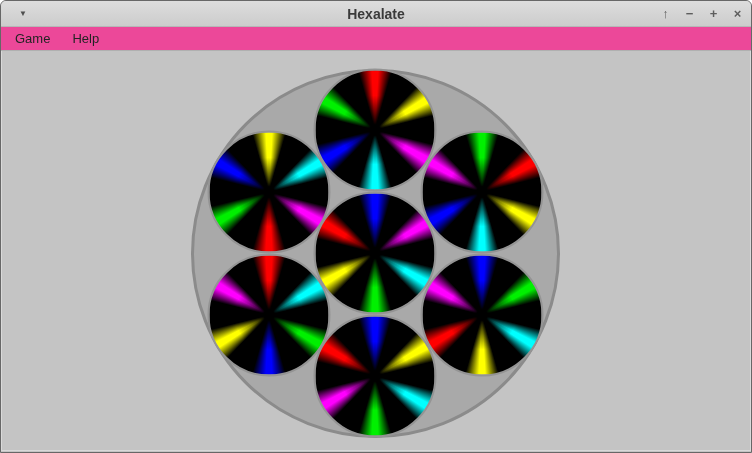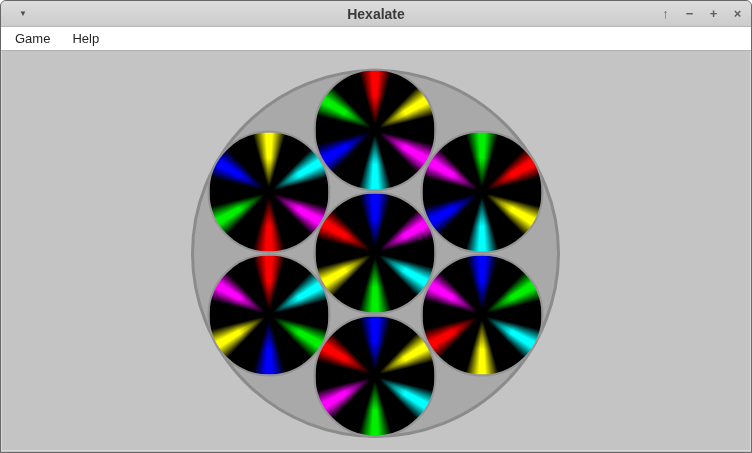--- a/index.html
+++ b/index.html
@@ -28,21 +28,21 @@
   .win-buttons{
     position:absolute;right:6px;top:0;height:100%;
     display:flex;align-items:center;gap:9px;
   }
   .win-btn{
     width:15px;text-align:center;
     font-size:13px;font-weight:bold;color:#5d5d5d;
     line-height:15px;cursor:default;
   }
   .menubar{
-    height:24px;background:#ffffff;
+    height:24px;background:#ec4899;
     border-bottom:1px solid #b0b0b0;
     display:flex;align-items:center;padding-left:3px;
   }
   .menu-item{
     padding:3px 11px;font-size:13px;color:#242424;cursor:default;
   }
   .canvas{
     position:relative;width:750px;height:400px;
     background:#c4c4c4;
     box-shadow:inset 1px -1px 0 0 #d9d9d9, inset -1px -1px 0 0 #d9d9d9;

